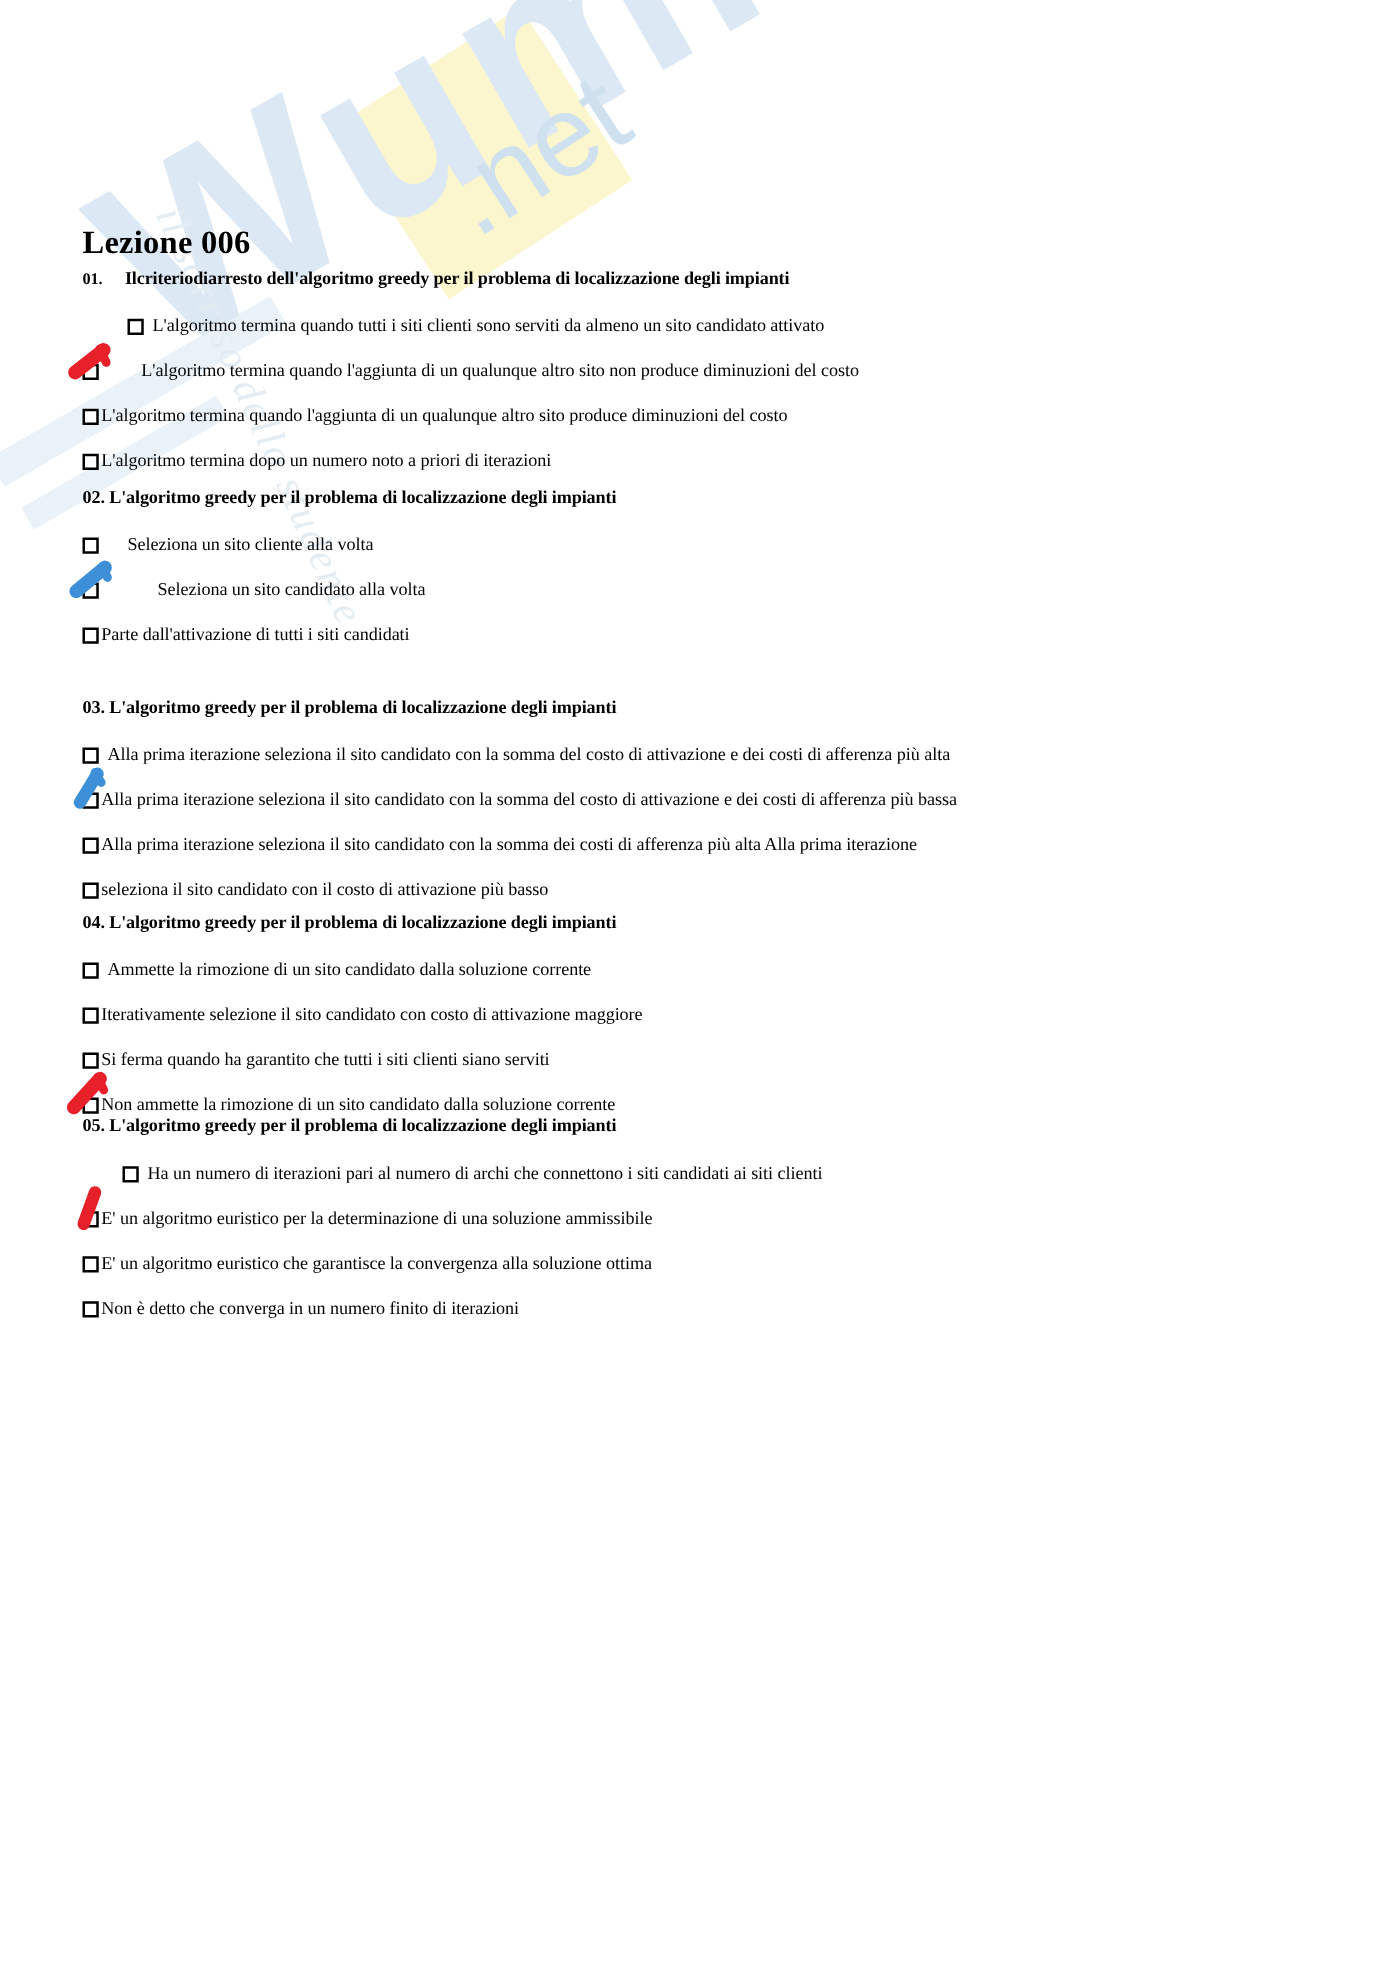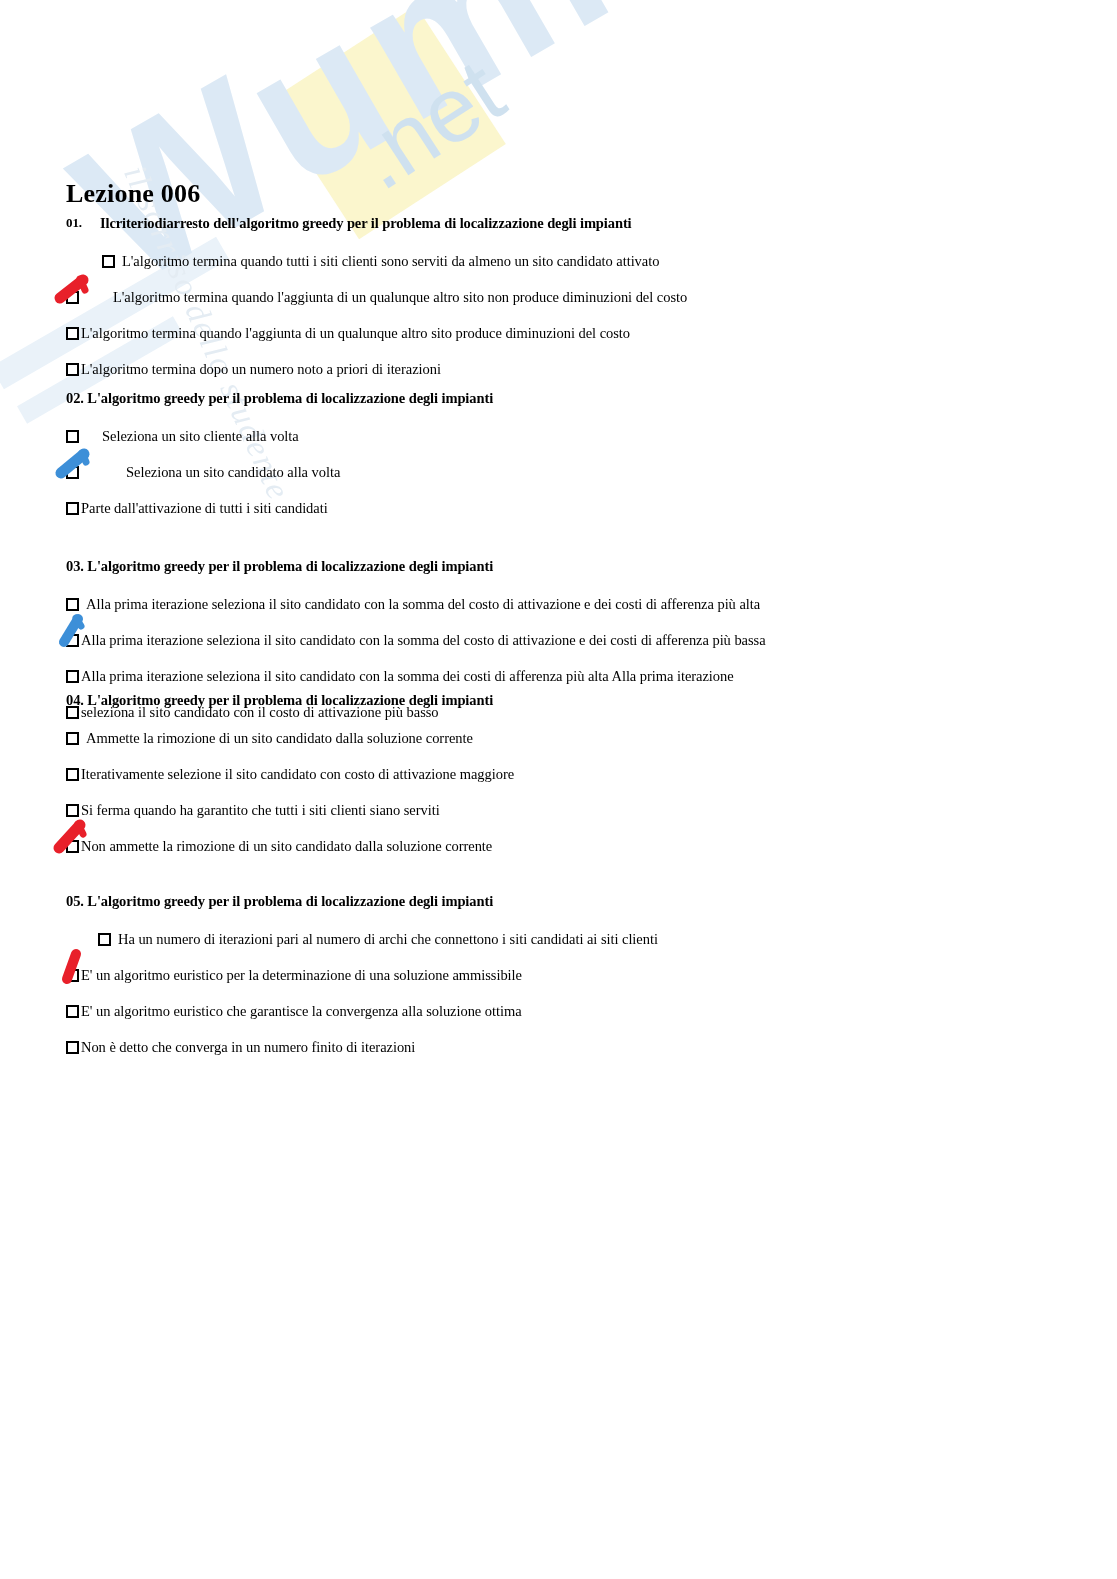--- a/index.html
+++ b/index.html
@@ -241,21 +241,21 @@
           <span class="checkbox"></span>
           <span class="opt-text">Alla prima iterazione seleziona il sito candidato con la somma dei costi di afferenza più alta  Alla prima iterazione</span>
         </div>
         <div class="option-row" style="margin-top:6px;">
           <span class="checkbox"></span>
           <span class="opt-text">seleziona il sito candidato con il costo di attivazione più basso</span>
         </div>
       </div>
     </div>
 
-    <div class="question-block" style="top:692px;">
+    <div class="question-block" style="top:730px;">
       <div class="q-heading">04. L'algoritmo greedy per il problema di localizzazione degli impianti</div>
       <div class="options">
         <div class="option-row" style="margin-top:14px;">
           <span class="checkbox"></span>
           <span class="opt-text indented">Ammette la rimozione di un sito candidato dalla soluzione corrente</span>
         </div>
         <div class="option-row" style="margin-top:6px;">
           <span class="checkbox"></span>
           <span class="opt-text">Iterativamente selezione il sito candidato con costo di attivazione maggiore</span>
         </div>

